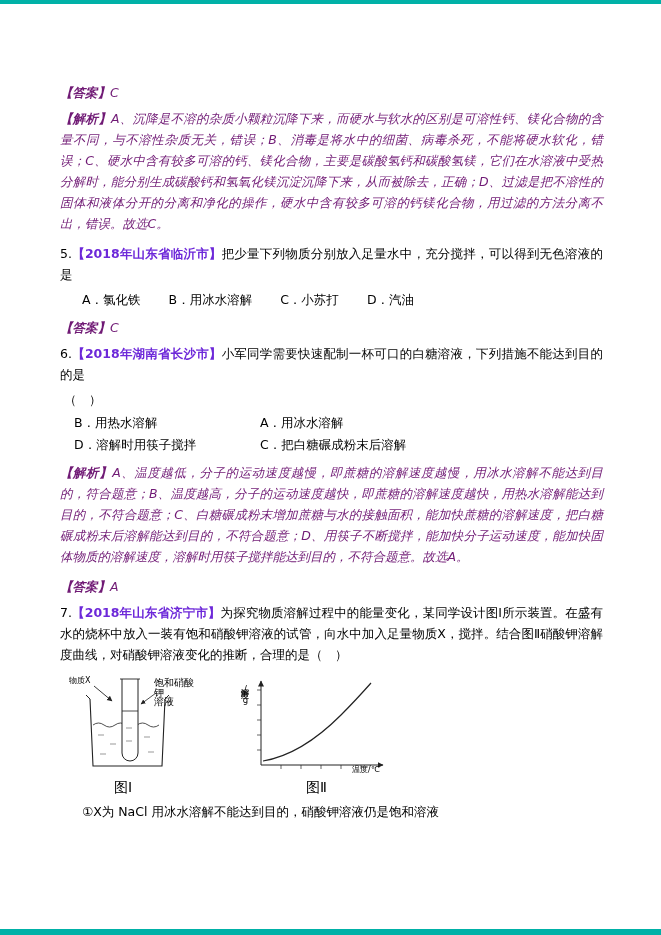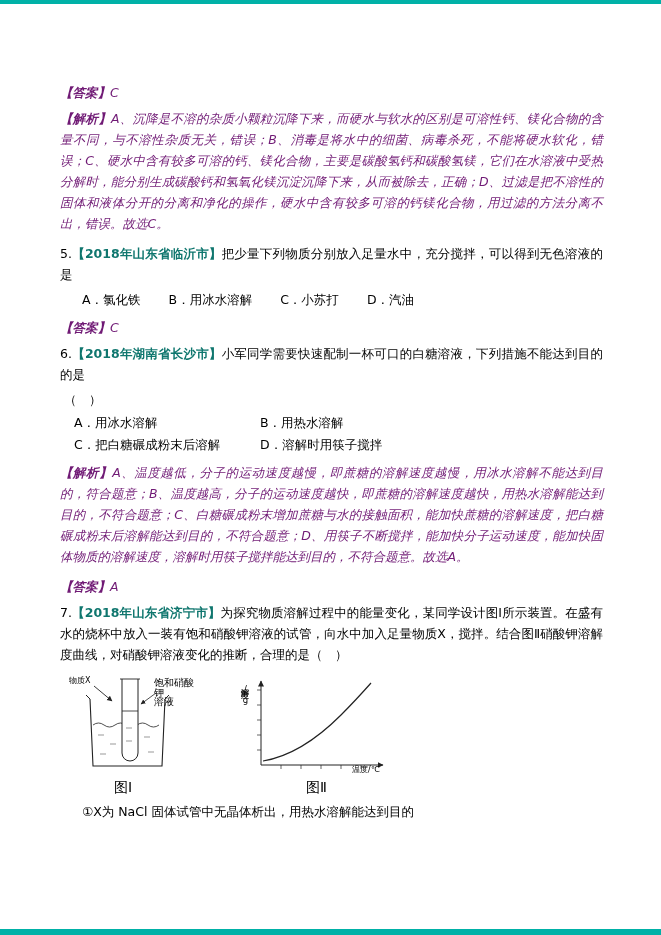--- a/index.html
+++ b/index.html
@@ -6,21 +6,21 @@
   body{
     width:661px;height:935px;background:#ffffff;overflow:hidden;position:relative;
     font-family:"DejaVu Sans","Liberation Sans",sans-serif;color:#000;
   }
   .edge-bar{position:absolute;left:0;width:661px;}
   .edge-bar.top{top:0;height:4px;background:#00b1a7;}
   .edge-bar.bottom{bottom:0;height:6px;background:#00b1a7;}
   .content{position:absolute;top:82px;left:60px;width:543px;font-size:12.5px;line-height:21px;}
   p{margin:0;}
   .red{color:#701a75;font-style:italic;}
-  .blue{color:#0f766e;}
+  .blue{color:#6d28d9;}
   .bold{font-weight:700;}
   .justify{text-align:justify;}
   .answer-line{margin:0 0 5px 0;}
   .analysis{margin:0 0 9px 0;}
   .question{margin:4px 0 4px 0;}
   .opts5{display:flex;gap:28px;padding-left:22px;margin:1px 0 7px;}
   .opts6{display:grid;grid-template-columns:186px auto;row-gap:1px;padding-left:14px;margin:1px 0 7px;}
   .paren-line{padding-left:4px;margin:0 0 2px 0;}
   .item-line{margin-top:6px;padding-left:22px;}
   .figure{position:relative;width:400px;height:122px;margin:8px 0 4px 6px;}
@@ -45,24 +45,24 @@
     <span>A．氯化铁</span>
     <span>B．用冰水溶解</span>
     <span>C．小苏打</span>
     <span>D．汽油</span>
   </div>
   <p class="red answer-line"><span class="bold">【答案】</span><span>C</span></p>
 
   <p class="question justify"><span>6.</span><span class="blue bold">【2018年湖南省长沙市】</span><span>小军同学需要快速配制一杯可口的白糖溶液，下列措施不能达到目的的是</span></p>
   <p class="paren-line">（　）</p>
   <div class="opts6">
+    <span>B．用热水溶解</span>
     <span>A．用冰水溶解</span>
-    <span>B．用热水溶解</span>
+    <span>D．溶解时用筷子搅拌</span>
     <span>C．把白糖碾成粉末后溶解</span>
-    <span>D．溶解时用筷子搅拌</span>
   </div>
   <p class="red justify analysis"><span class="bold">【解析】</span><span>A、温度越低，分子的运动速度越慢，即蔗糖的溶解速度越慢，用冰水溶解不能达到目的，符合题意；B、温度越高，分子的运动速度越快，即蔗糖的溶解速度越快，用热水溶解能达到目的，不符合题意；C、白糖碾成粉末增加蔗糖与水的接触面积，能加快蔗糖的溶解速度，把白糖碾成粉末后溶解能达到目的，不符合题意；D、用筷子不断搅拌，能加快分子运动速度，能加快固体物质的溶解速度，溶解时用筷子搅拌能达到目的，不符合题意。故选A。</span></p>
   <p class="red answer-line"><span class="bold">【答案】</span><span>A</span></p>
 
   <p class="question justify"><span>7.</span><span class="blue bold">【2018年山东省济宁市】</span><span>为探究物质溶解过程中的能量变化，某同学设计图Ⅰ所示装置。在盛有水的烧杯中放入一装有饱和硝酸钾溶液的试管，向水中加入足量物质X，搅拌。结合图Ⅱ硝酸钾溶解度曲线，对硝酸钾溶液变化的推断，合理的是（　）</span></p>
 
   <div class="figure">
 
     <svg class="fig-svg" style="left:0px" width="135" height="100">
       <defs>
@@ -122,17 +122,17 @@
       </g>
       <path d="M32,88 C62,83 90,62 110,42 C122,30 132,19 140,10" fill="none" stroke="#222" stroke-width="1.2"></path>
     </svg>
 
     <span class="fig-text vertical" style="left:174px;top:8px;">溶解度/g</span>
     <span class="fig-text" style="left:286px;top:92px;">温度/℃</span>
     <span class="fig-caption" style="left:240px;">图Ⅱ</span>
 
   </div>
 
-  <p class="item-line justify">①X为 NaCl 固体试管中无晶体析出，用热水溶解能达到目的</p>
+  <p class="item-line justify">①X为 NaCl 用冰水溶解不能达到目的，硝酸钾溶液仍是饱和溶液</p>
 
 </div>
 
 <div class="edge-bar bottom"></div>
 
 </body></html>

